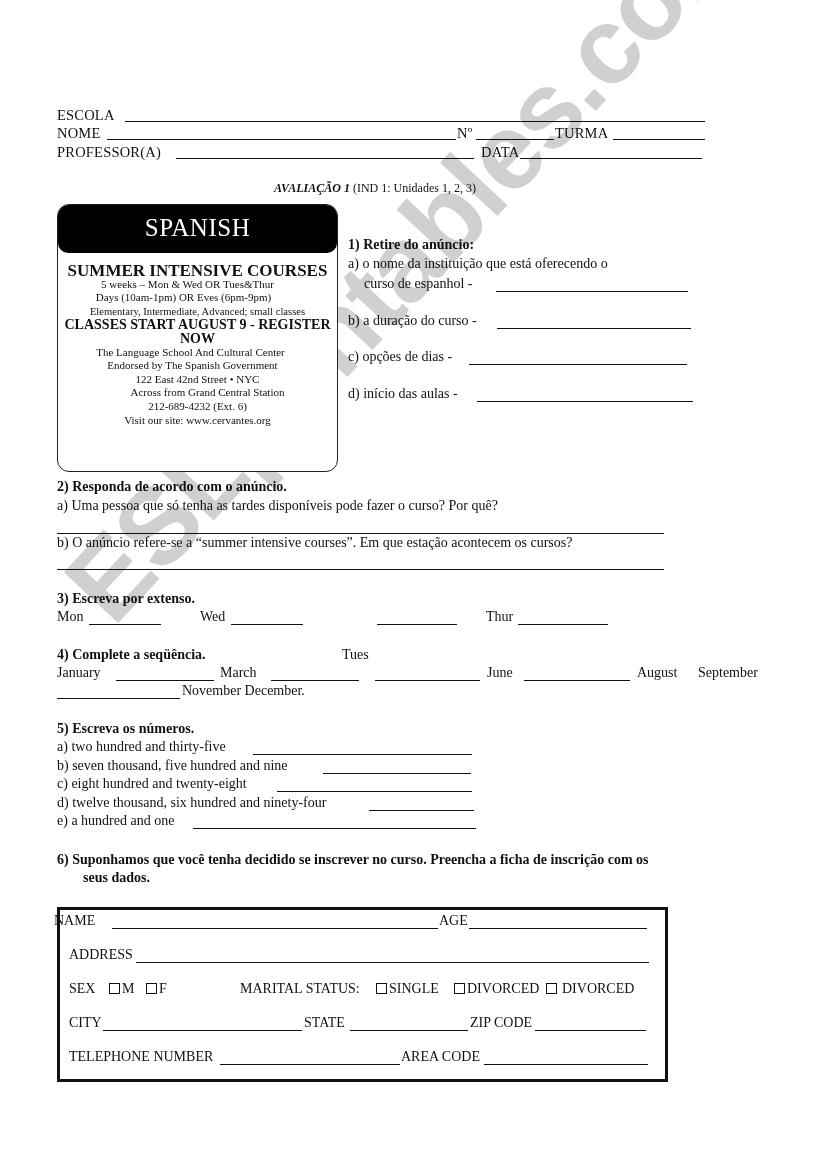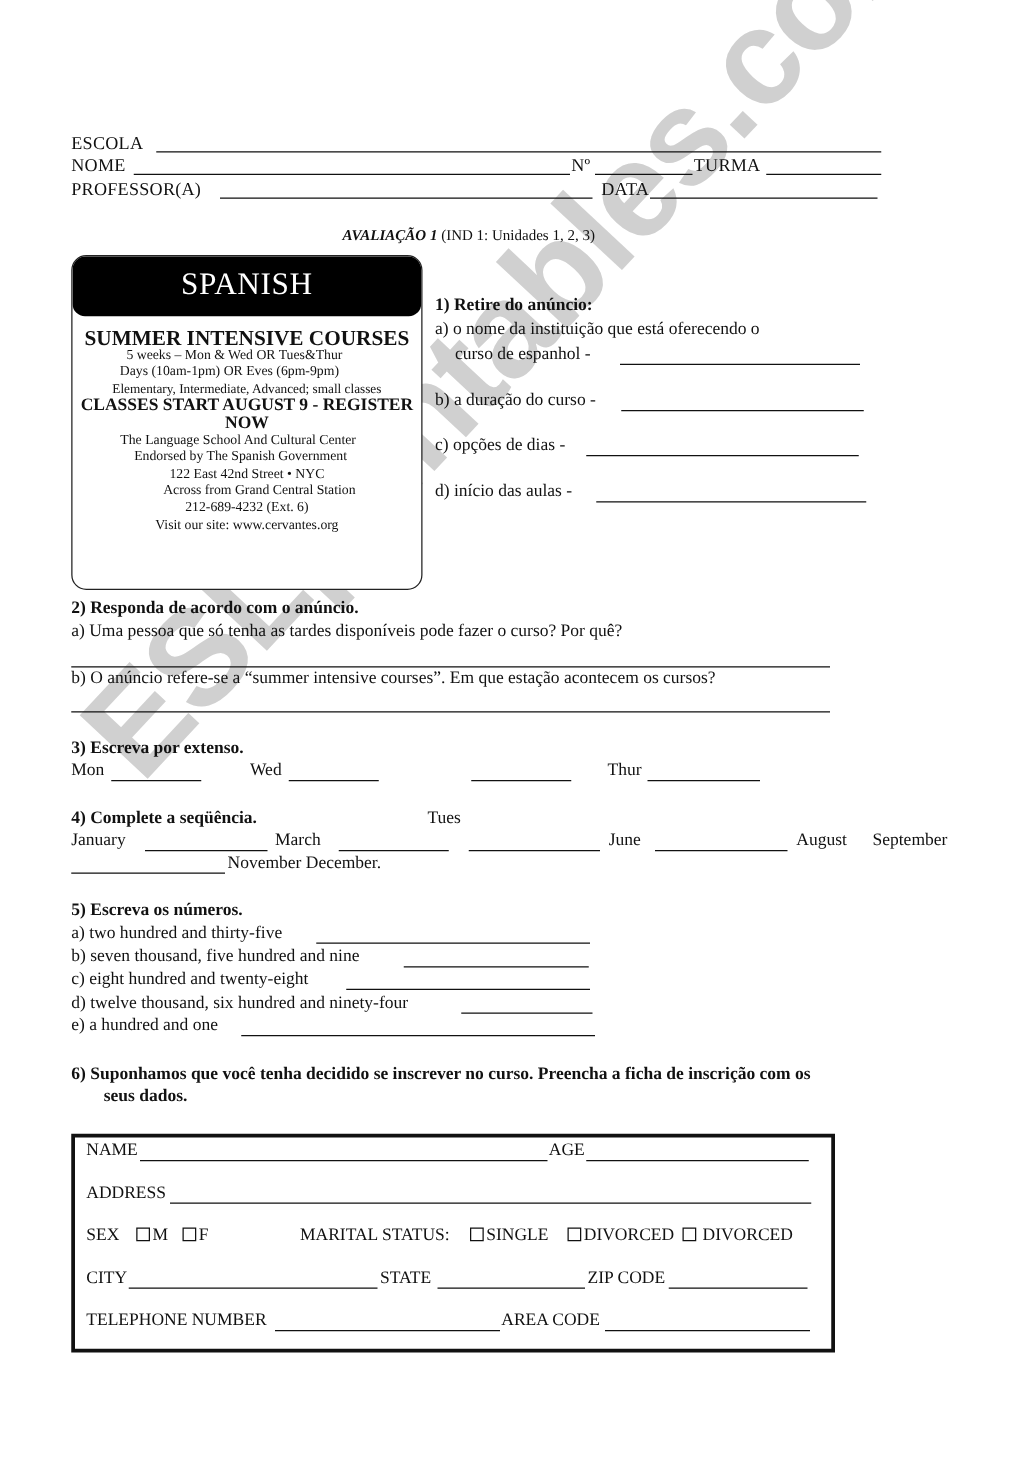--- a/index.html
+++ b/index.html
@@ -143,21 +143,21 @@
 <div class="abs q" style="left:57px; top:795px;">d) twelve thousand, six hundred and ninety-four</div>
 <div class="hline" style="left:369px; top:810px; width:105px;"></div>
 <div class="abs q" style="left:57px; top:813px;">e) a hundred and one</div>
 <div class="hline" style="left:193px; top:828px; width:283px;"></div>
 
 <div class="abs qt" style="left:57px; top:852px;">6)  Suponhamos que você tenha decidido se inscrever no curso. Preencha a ficha de inscrição com os</div>
 <div class="abs qt" style="left:83px; top:870px;">seus dados.</div>
 
 <div class="formbox"></div>
 
-<div class="abs q" style="left:69px; top:913px;text-align:center;">NAME</div>
+<div class="abs q" style="left:54px; top:913px;text-align:center;">NAME</div>
 <div class="hline" style="left:112px; top:928px; width:326px;"></div>
 <div class="abs q" style="left:439px; top:913px;">AGE</div>
 <div class="hline" style="left:469px; top:928px; width:178px;"></div>
 
 <div class="abs q" style="left:69px; top:947px;">ADDRESS</div>
 <div class="hline" style="left:136px; top:962px; width:513px;"></div>
 
 <div class="abs q" style="left:69px; top:981px;">SEX</div>
 <div class="abs q" style="left:109px; top:981px;">
   <span class="checkbox"></span><span>M</span>

